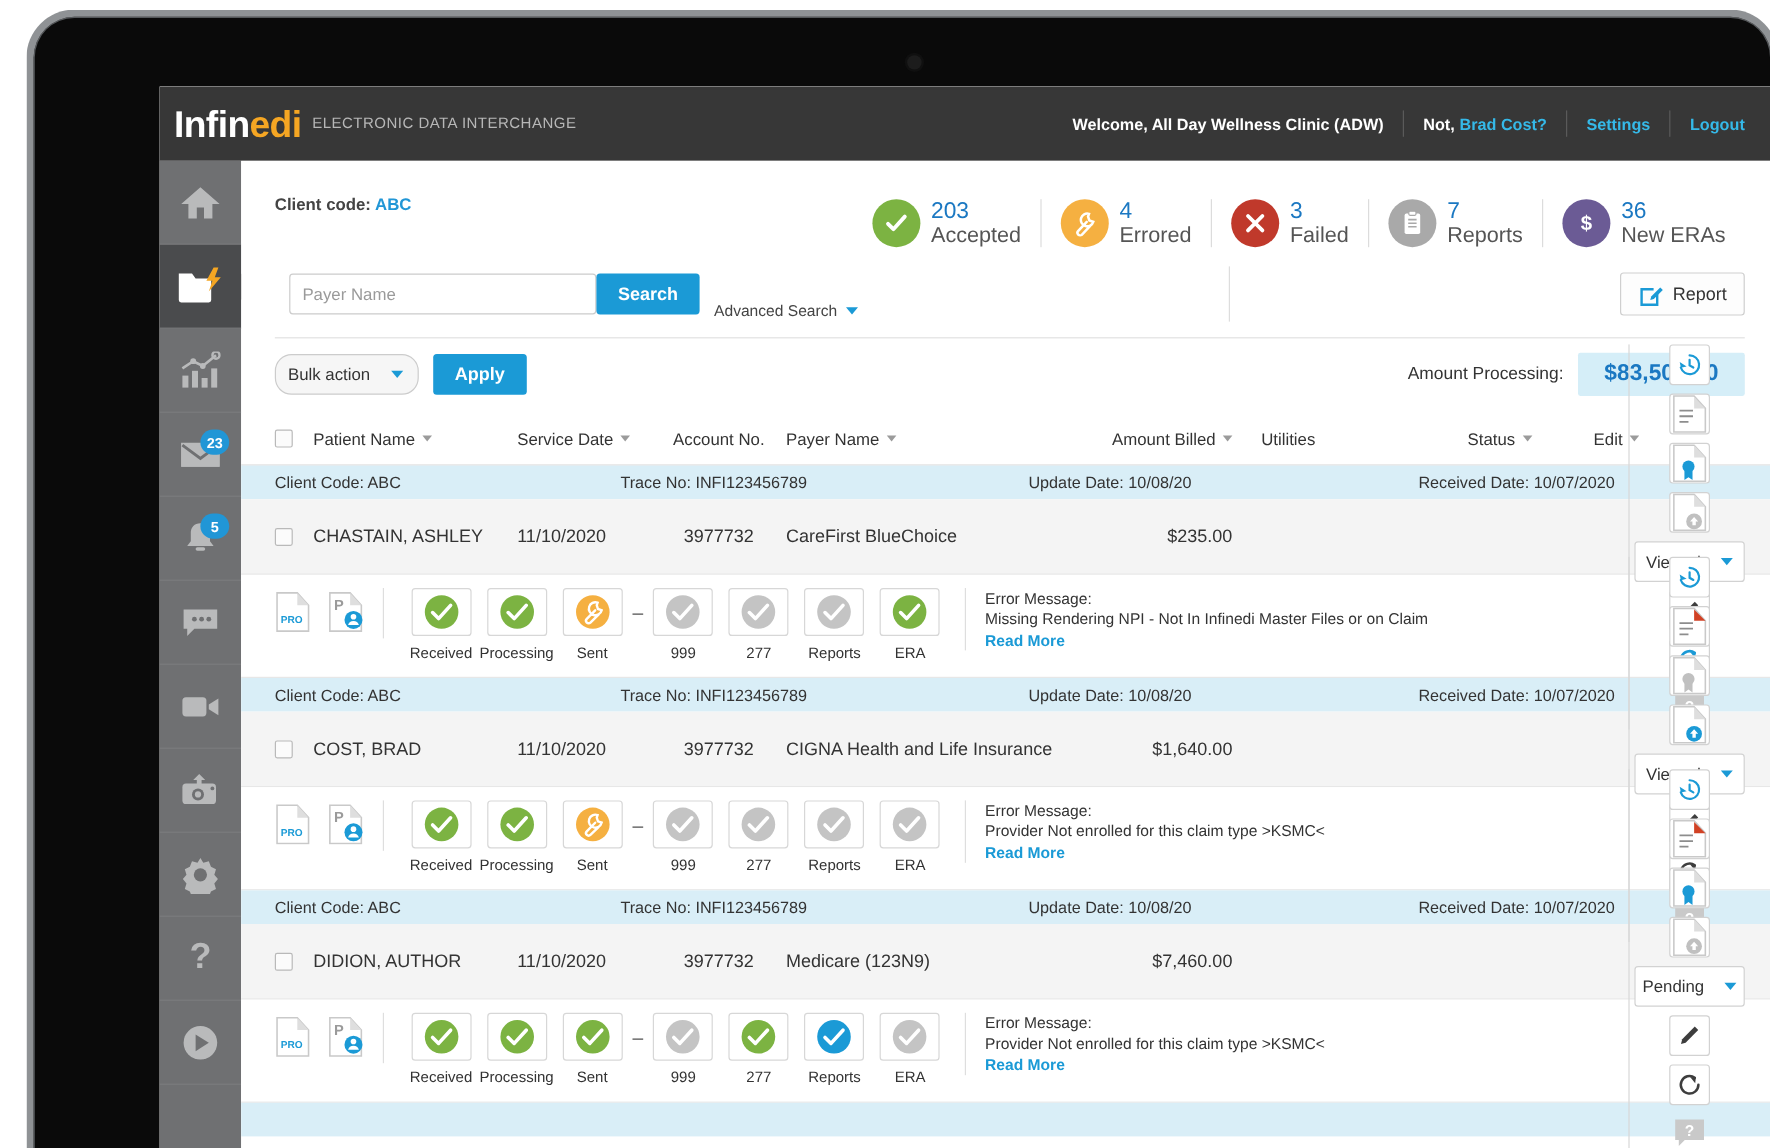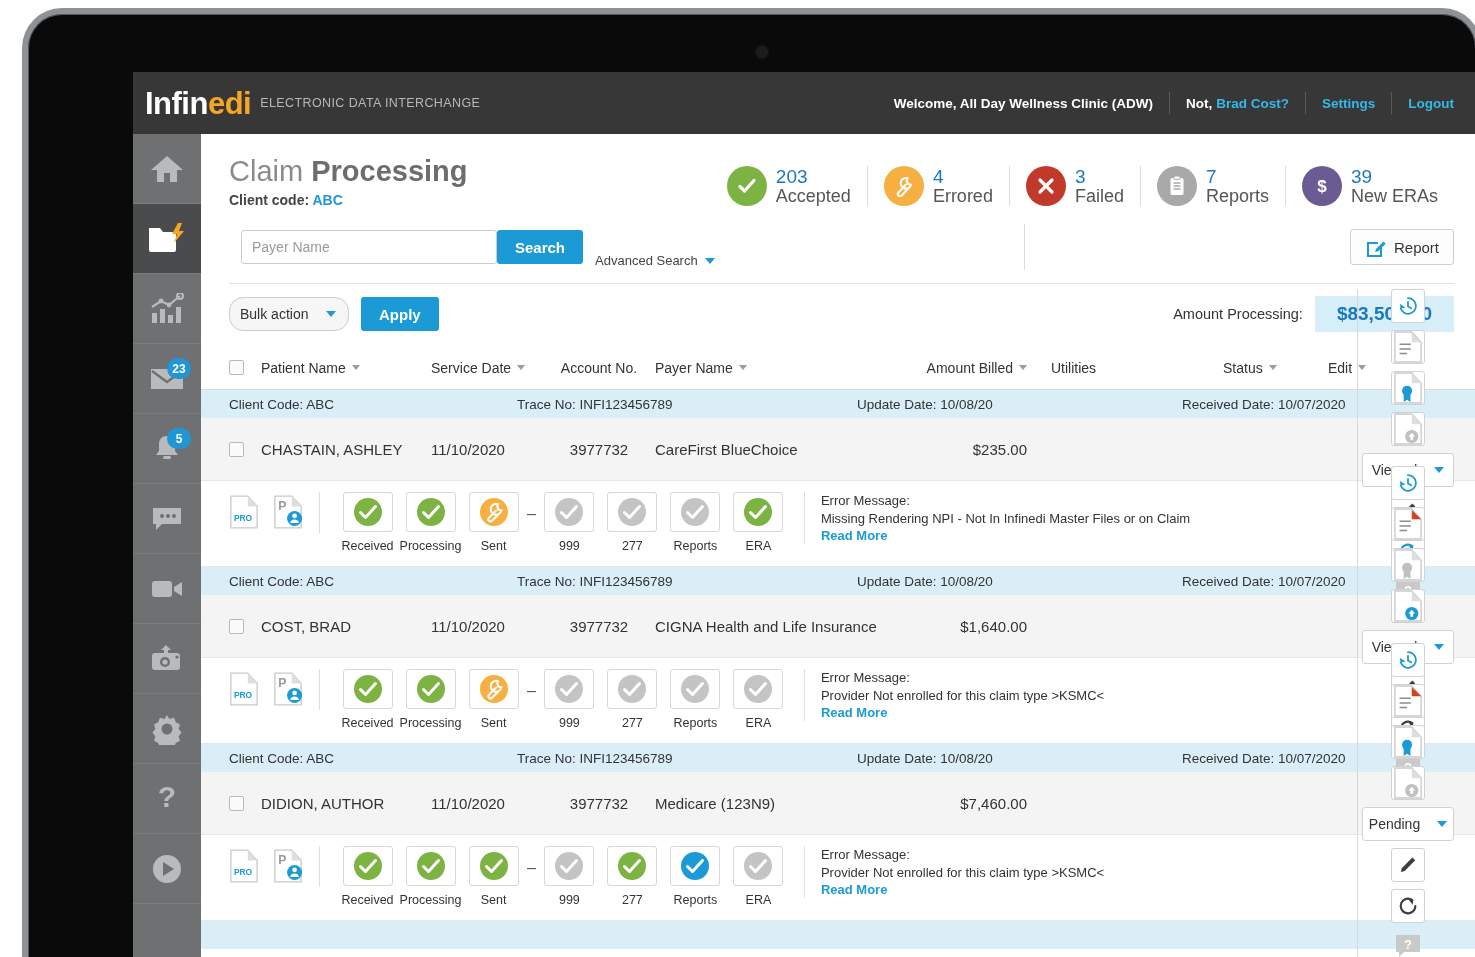--- a/index.html
+++ b/index.html
@@ -300,21 +300,20 @@
             <path d="M12 9 l11 7 -11 7 Z" fill="#6f7072"></path>
           </svg>
       </div>
 
     </div>
 
     <div class="content">
 
       <div class="pagehead">
         <div>
-          <div class="ptitle"><span>Claim</span> <b>Processing</b></div>
           <div class="pclient"><span style="color:#444">Client code:</span> <span>ABC</span></div>
         </div>
 
         <div class="stats">
 
           <div class="stat">
             <div class="circ" style="background:#7cb342">
               <svg width="22" height="22" viewBox="0 0 22 22">
                   <path d="M4 11.5 l4.5 4.5 L18 5.5" stroke="#fff" stroke-width="3.2" fill="none" stroke-linecap="round" stroke-linejoin="round"></path>
                 </svg>
@@ -363,21 +362,21 @@
               </div>
           </div>
 
           <div class="stat">
             <div class="circ" style="background:#6b5b95">
               <svg width="20" height="22" viewBox="0 0 20 22">
                   <text x="10" y="17" text-anchor="middle" font-size="17" font-weight="bold" fill="#fff" font-family="Liberation Sans, sans-serif">$</text>
                 </svg>
             </div>
             <div class="stat-txt">
-                <div class="stat-num">39</div>
+                <div class="stat-num">36</div>
                 <div class="stat-lbl">New ERAs</div>
               </div>
           </div>
 
         </div>
       </div>
 
       <div class="searchrow">
         <input class="inp" id="payer" placeholder="Payer Name" style="">
         <button class="btn-blue" id="searchbtn">Search</button>

